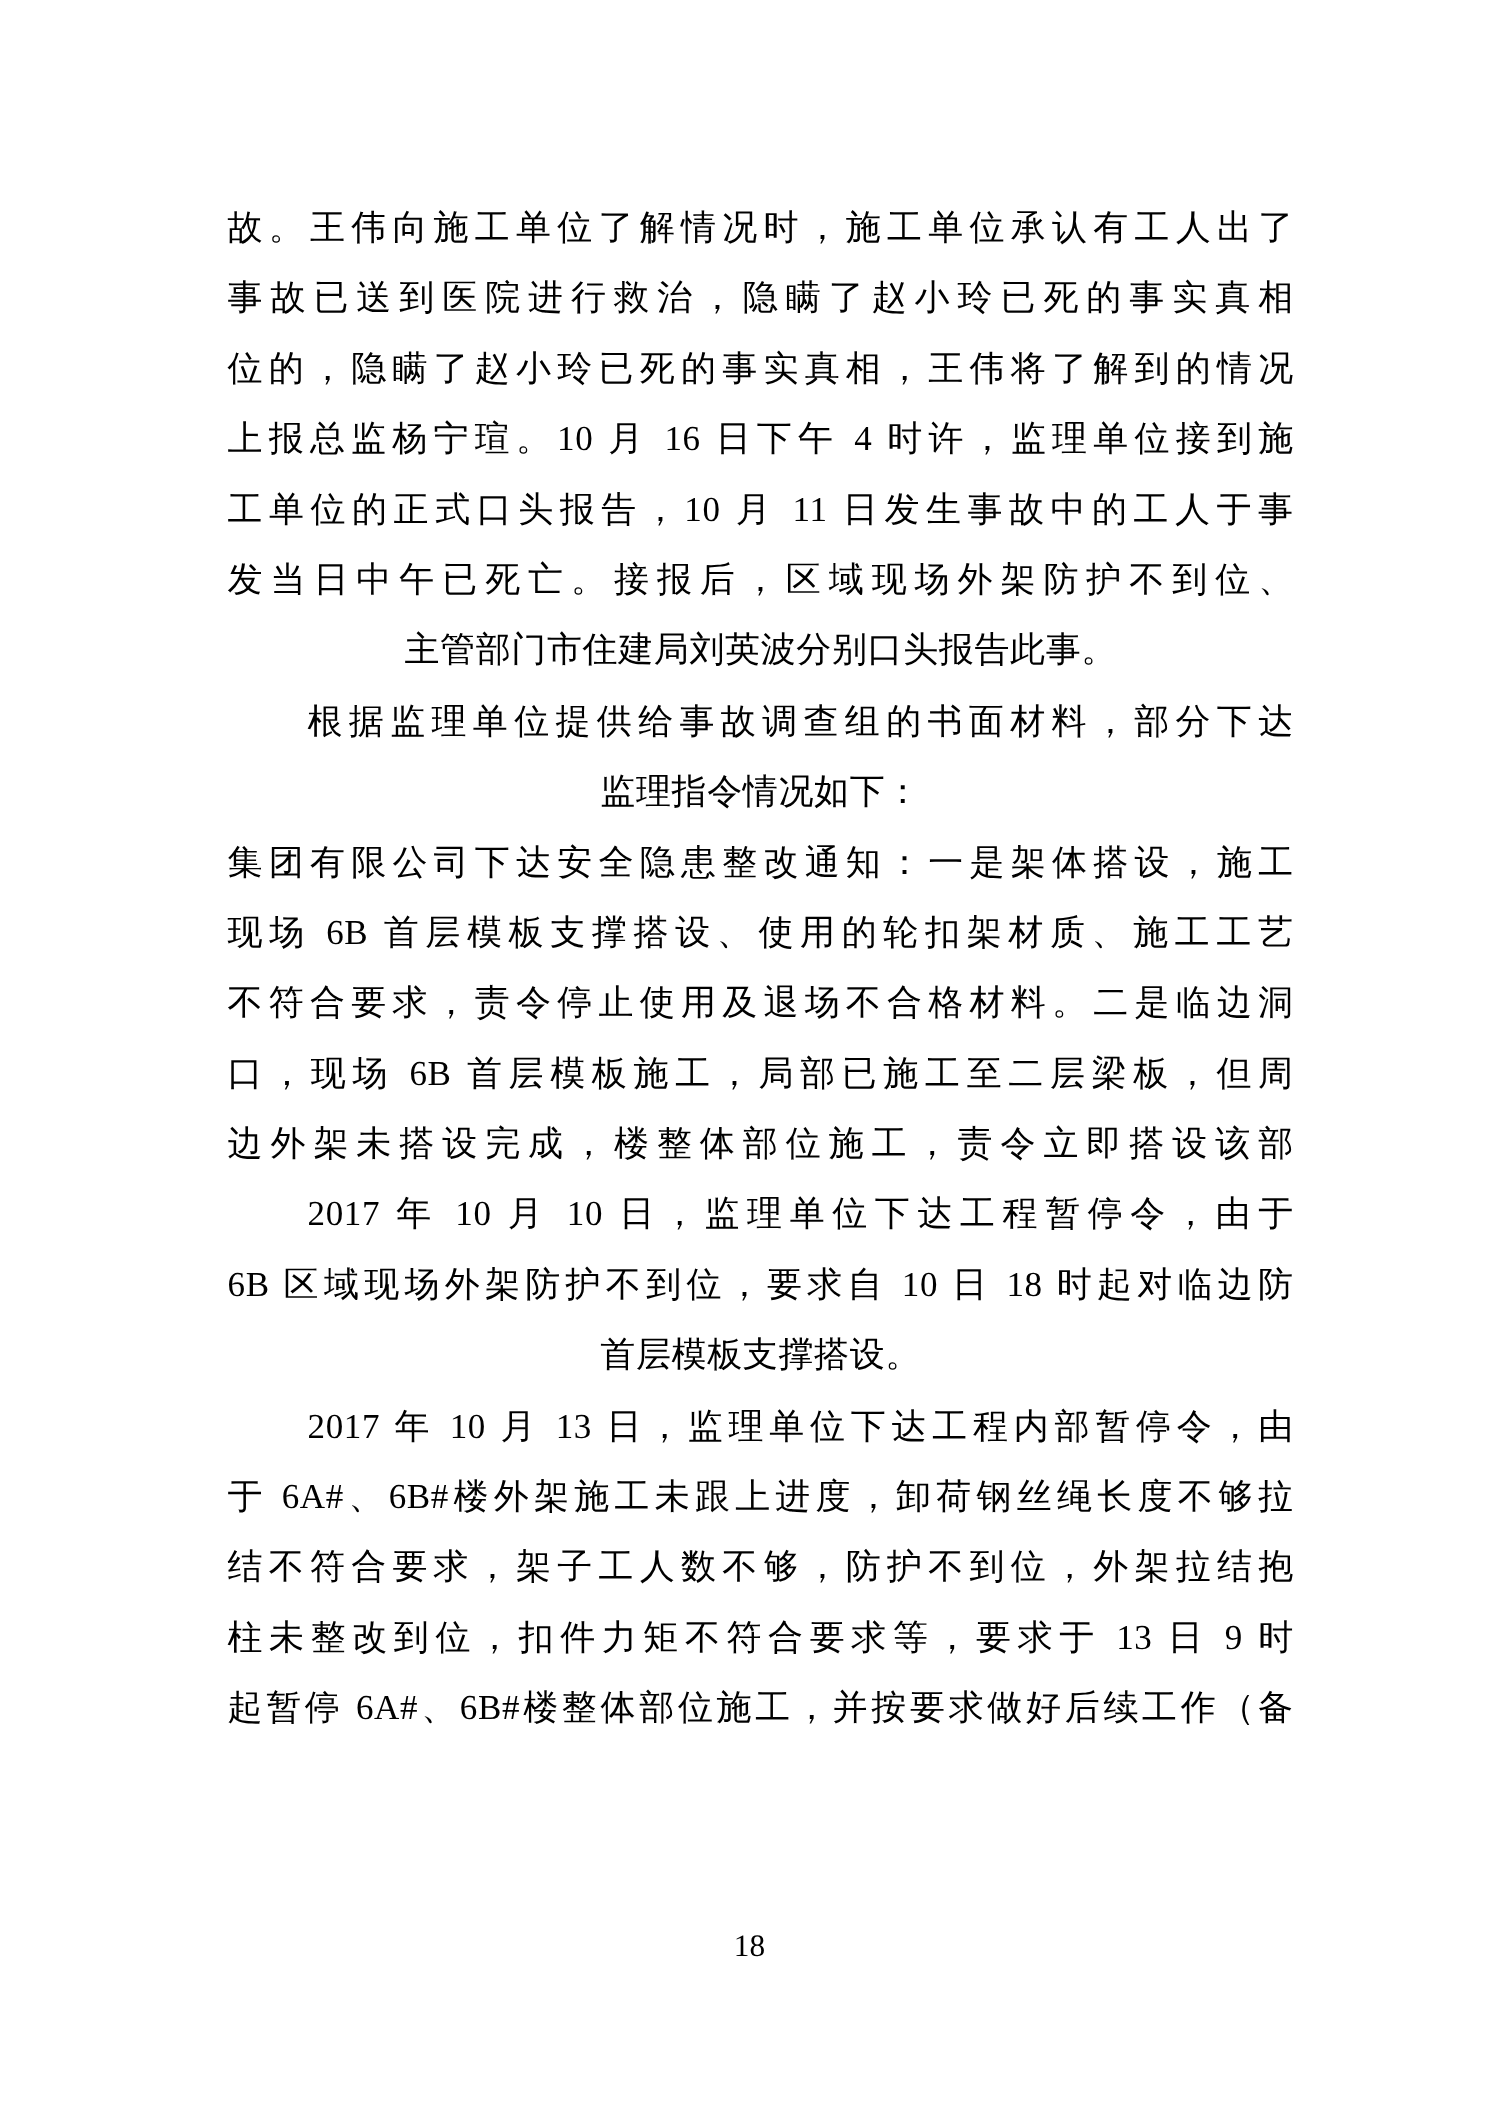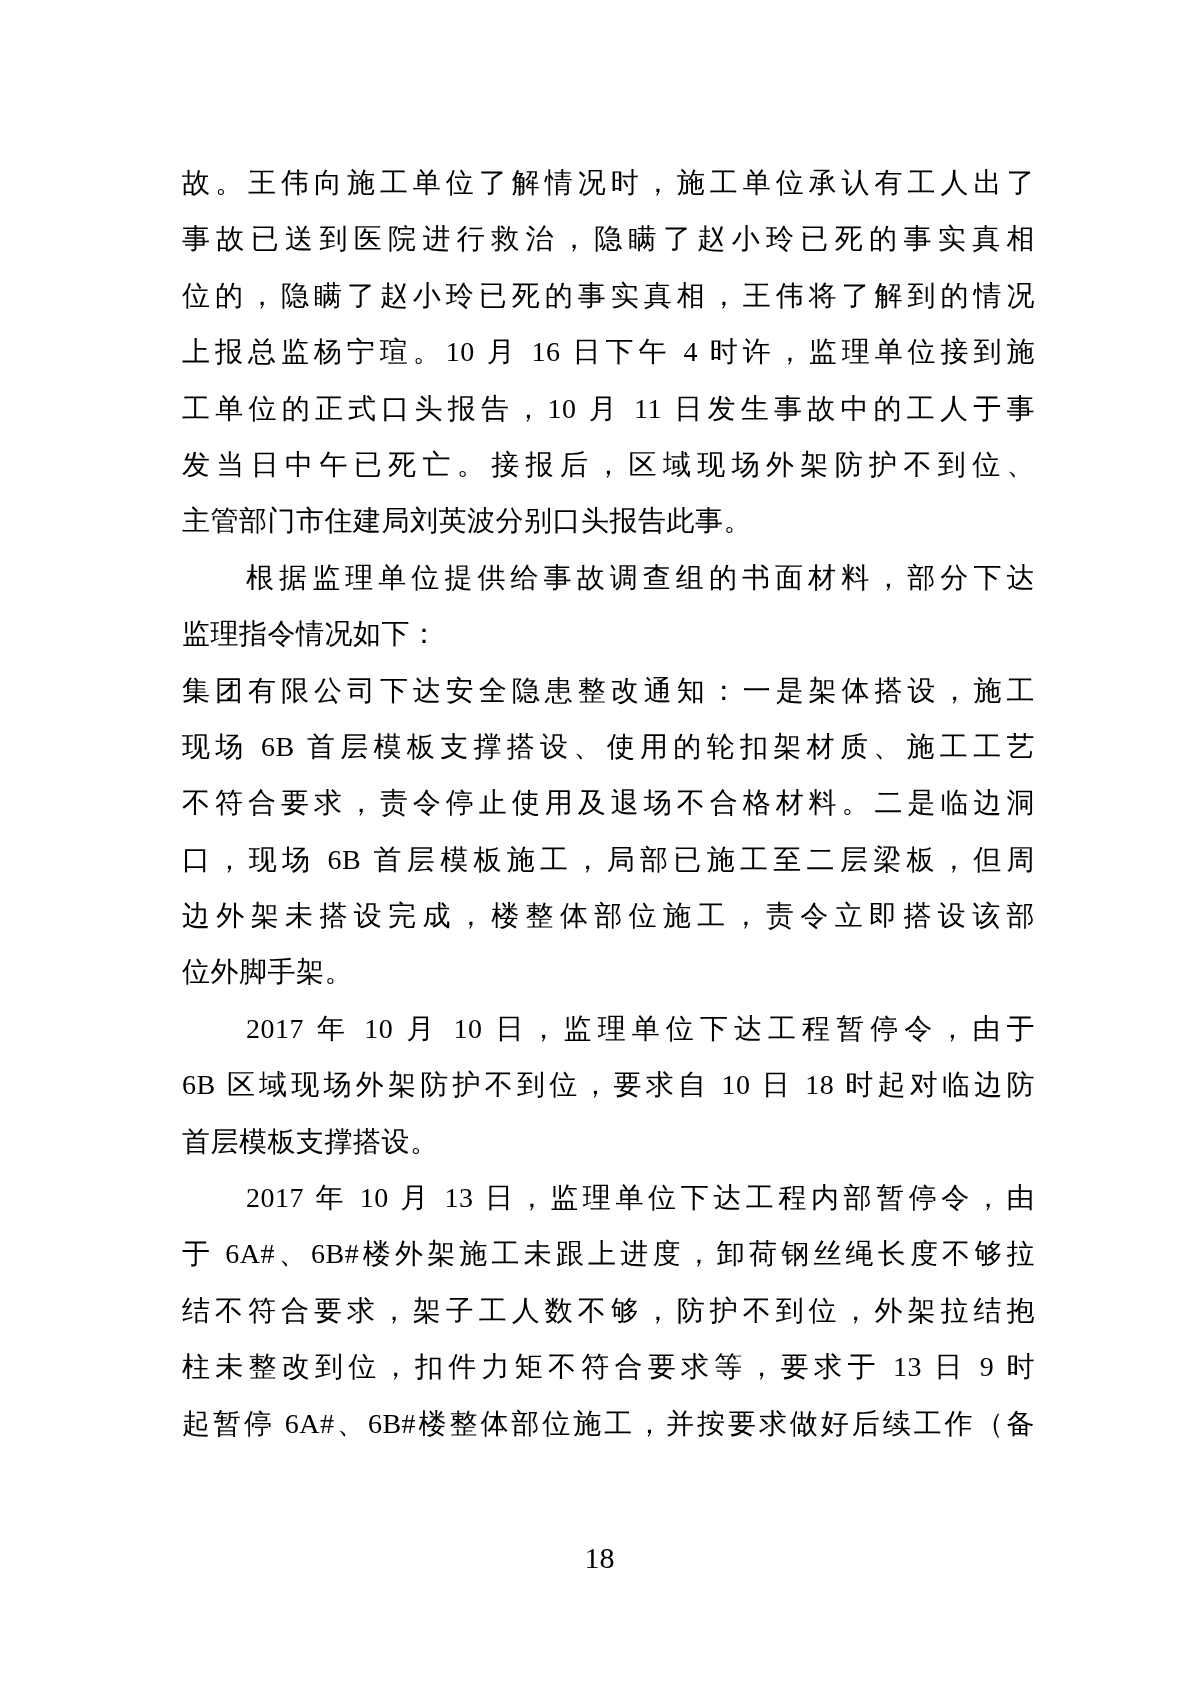--- a/index.html
+++ b/index.html
@@ -21,38 +21,38 @@
     left: 182px;
     top: 155px;
     width: 853px;
     font-size: 28px;
     line-height: 56.4px;
     letter-spacing: 0.5px;
   }
   .line {
     display: block;
     height: 56.4px;
-    text-align: left;
+    text-align: center;
     white-space: pre-wrap;
   }
   .line.justify {
     text-align: justify;
     text-align-last: justify;
     text-justify: inter-character;
   }
   .line.indent {
     padding-left: 64px;
   }
   .page-number {
     position: absolute;
     top: 1543px;
     left: 0;
     width: 100%;
     text-align: center;
-    font-size: 30px;
+    font-size: 25px;
     line-height: 30px;
     color: #000000;
   }
 </style>
 </head>
 <body>
 
 <div class="page">
   <div class="doc-body">
       <div class="line justify">故。王伟向施工单位了解情况时，施工单位承认有工人出了</div>
@@ -62,21 +62,20 @@
       <div class="line justify">工单位的正式口头报告，10 月 11 日发生事故中的工人于事</div>
       <div class="line justify">发当日中午已死亡。接报后，区域现场外架防护不到位、</div>
       <div class="line">主管部门市住建局刘英波分别口头报告此事。</div>
       <div class="line justify indent">根据监理单位提供给事故调查组的书面材料，部分下达</div>
       <div class="line">监理指令情况如下：</div>
       <div class="line justify">集团有限公司下达安全隐患整改通知：一是架体搭设，施工</div>
       <div class="line justify">现场 6B 首层模板支撑搭设、使用的轮扣架材质、施工工艺</div>
       <div class="line justify">不符合要求，责令停止使用及退场不合格材料。二是临边洞</div>
       <div class="line justify">口，现场 6B 首层模板施工，局部已施工至二层梁板，但周</div>
       <div class="line justify">边外架未搭设完成，楼整体部位施工，责令立即搭设该部</div>
-      <div class="line">位外脚手架。</div>
       <div class="line justify indent">2017 年 10 月 10 日，监理单位下达工程暂停令，由于</div>
       <div class="line justify">6B 区域现场外架防护不到位，要求自 10 日 18 时起对临边防</div>
       <div class="line">首层模板支撑搭设。</div>
       <div class="line justify indent">2017 年 10 月 13 日，监理单位下达工程内部暂停令，由</div>
       <div class="line justify">于 6A#、6B#楼外架施工未跟上进度，卸荷钢丝绳长度不够拉</div>
       <div class="line justify">结不符合要求，架子工人数不够，防护不到位，外架拉结抱</div>
       <div class="line justify">柱未整改到位，扣件力矩不符合要求等，要求于 13 日 9 时</div>
       <div class="line justify">起暂停 6A#、6B#楼整体部位施工，并按要求做好后续工作（备</div>
     </div>
   <div class="page-number">18</div>

